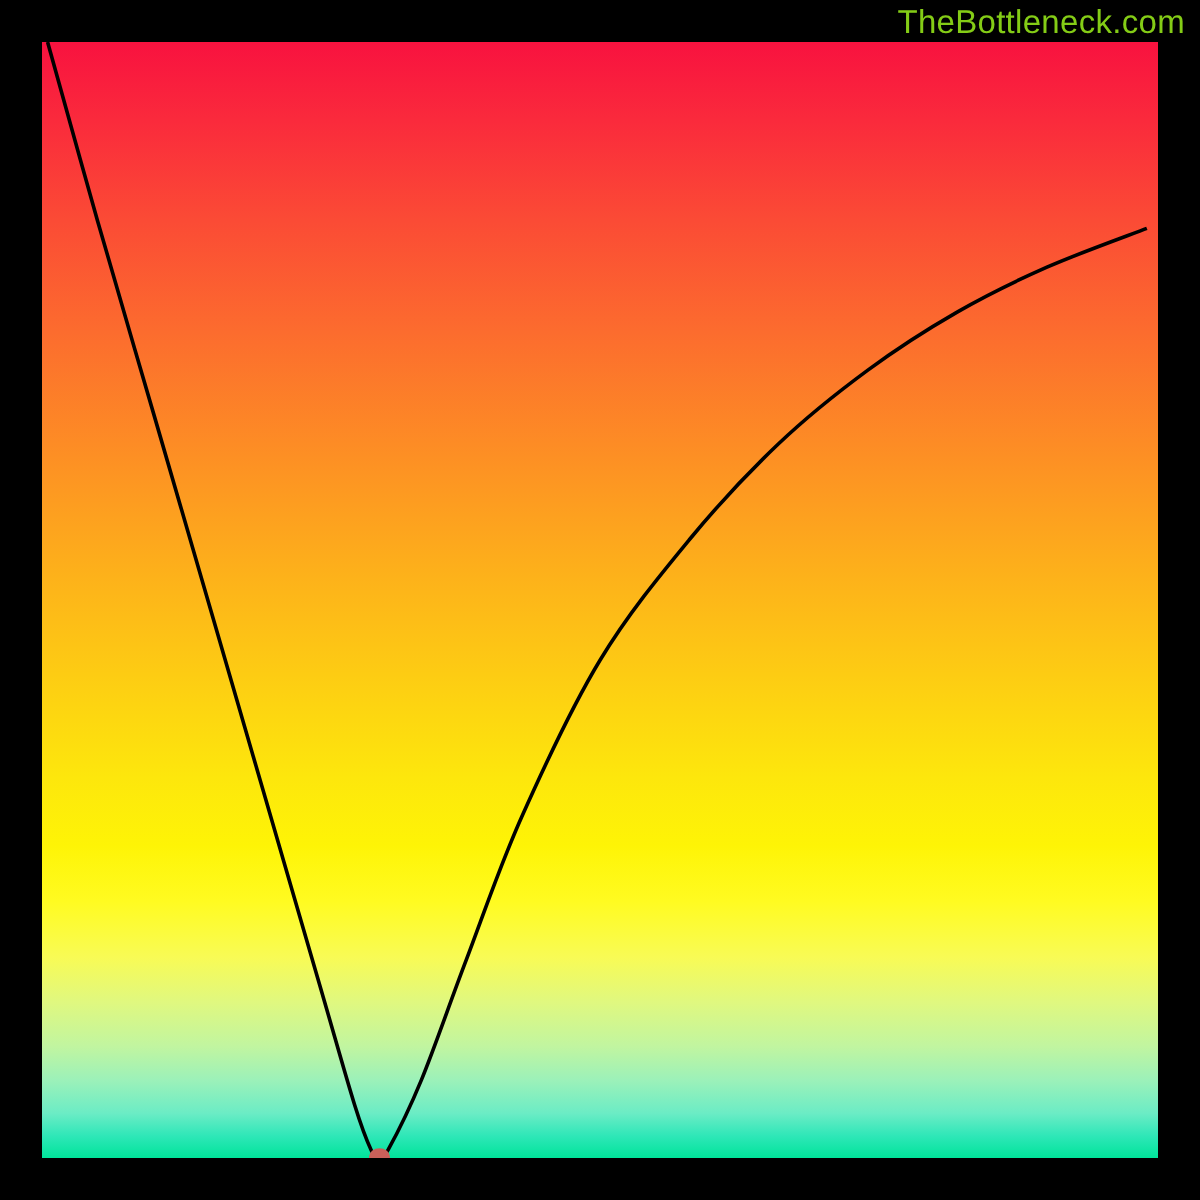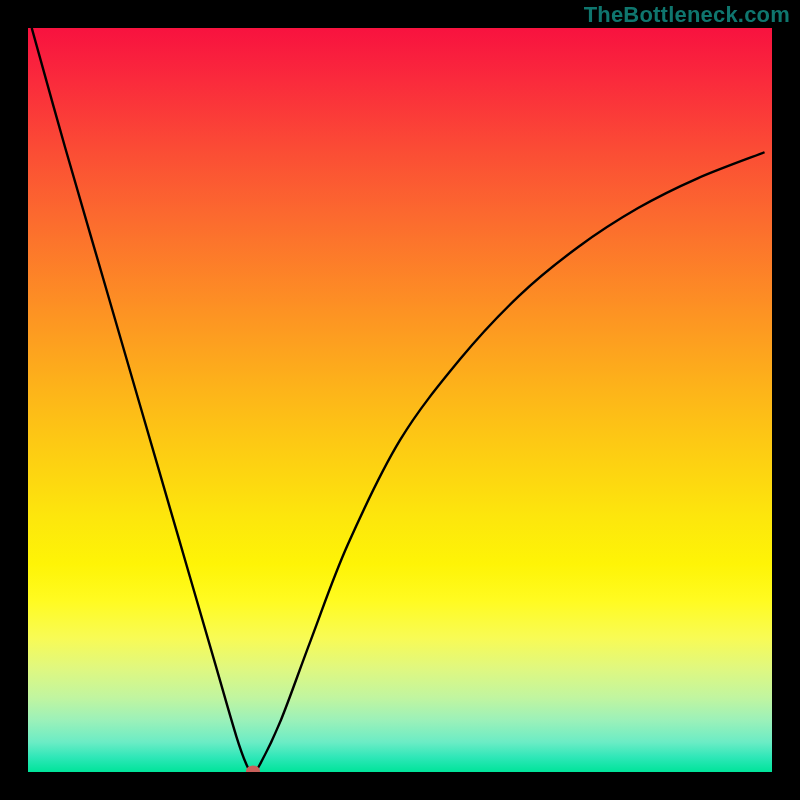--- a/index.html
+++ b/index.html
@@ -14,23 +14,23 @@
   .frame {
     position: relative;
     width: 800px;
     height: 800px;
     background: #000;
   }
   .watermark {
     position: absolute;
     top: 2px;
     right: 10px;
-    color: #0f766e;
+    color: #84cc16;
     font-size: 22px;
-    font-weight: bold;
+    font-weight: normal;
     letter-spacing: 0.2px;
     z-index: 10;
   }
   .plot {
     position: absolute;
     left: 28px;
     top: 28px;
     width: 744px;
     height: 744px;
     overflow: hidden;

